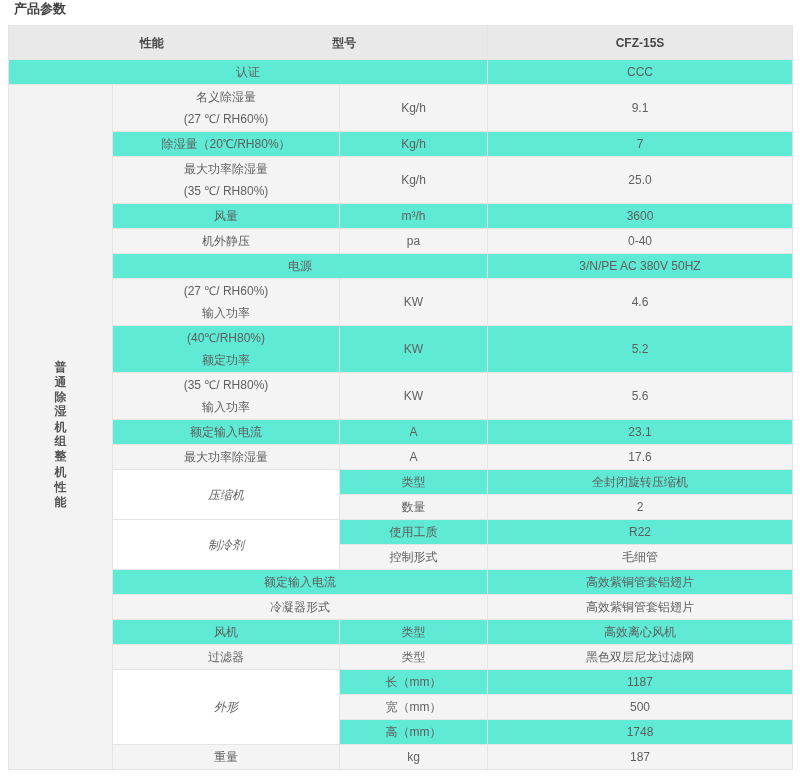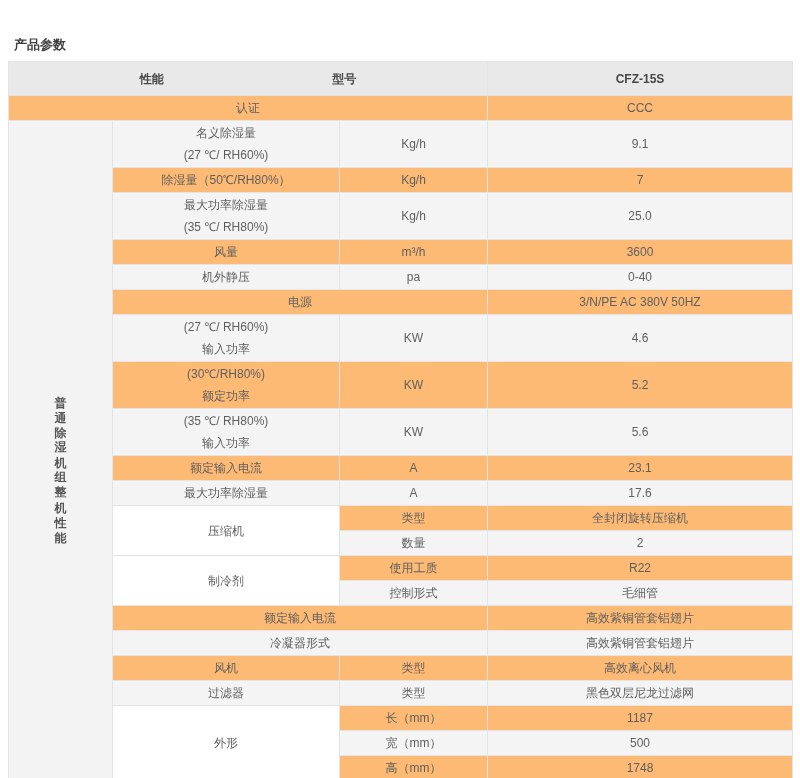--- a/index.html
+++ b/index.html
@@ -1,26 +1,26 @@
 <!DOCTYPE html>
 <html><head>
 <meta charset="utf-8">
 <style>
   html,body { margin:0; padding:0; background:#ffffff; }
   body { width:800px; font-family:"Liberation Sans", sans-serif; color:#5f5f5f; }
   .page { width:784px; margin:0 8px; }
-  .title { font-size:13px; font-weight:bold; color:#3f3f3f; padding:10px 0 7px 6px;margin-top:26px; }
+  .title { font-size:13px; font-weight:bold; color:#3f3f3f; padding:0 0 7px 6px; }
   table { border-collapse:collapse; width:784px; table-layout:fixed; font-size:12px; }
   td { border:1px solid #e4e4e4; text-align:center; vertical-align:middle; padding:4px 2px; color:#5f5f5f; line-height:16px; }
   tr.single { height:25px; }
   tr.double { height:46px; }
   tr.g td { background:#f4f4f4; }
-  tr.w td { background:#fdba74; }
+  tr.w td { background:#5eead4; }
   tr.hdr td { background:#e9e9e9; font-weight:bold; color:#474747; height:25px; }
-  td.wcell { background:#ffffff !important; }
+  td.wcell { background:#ffffff !important;font-style:italic; }
   td.vcell { background:#f3f3f3 !important; }
   .hdr-flex { display:flex; justify-content:space-evenly; align-items:center;gap:40px; }
   .l { display:block; line-height:16px; }
   .l2 { margin-top:6px; }
   .vtext { display:inline-block; writing-mode:vertical-lr; text-orientation:upright;
            letter-spacing:15px; font-weight:bold; color:#555555; }
 </style>
 </head>
 <body>
 
@@ -57,21 +57,21 @@
       </td>
       <td>
         <span class="l">名义除湿量</span>
         <span class="l l2">(27 ℃/ RH60%)</span>
       </td>
       <td>Kg/h</td>
       <td>9.1</td>
     </tr>
 
     <tr class="w single">
-      <td>除湿量（50℃/RH80%）</td>
+      <td>除湿量（20℃/RH80%）</td>
       <td>Kg/h</td>
       <td>7</td>
     </tr>
 
     <tr class="g double">
       <td>
         <span class="l">最大功率除湿量</span>
         <span class="l l2">(35 ℃/ RH80%)</span>
       </td>
       <td>Kg/h</td>
@@ -99,21 +99,21 @@
       <td>
         <span class="l">(27 ℃/ RH60%)</span>
         <span class="l l2">输入功率</span>
       </td>
       <td>KW</td>
       <td>4.6</td>
     </tr>
 
     <tr class="w double">
       <td>
-        <span class="l">(30℃/RH80%)</span>
+        <span class="l">(40℃/RH80%)</span>
         <span class="l l2">额定功率</span>
       </td>
       <td>KW</td>
       <td>5.2</td>
     </tr>
 
     <tr class="g double">
       <td>
         <span class="l">(35 ℃/ RH80%)</span>
         <span class="l l2">输入功率</span>

